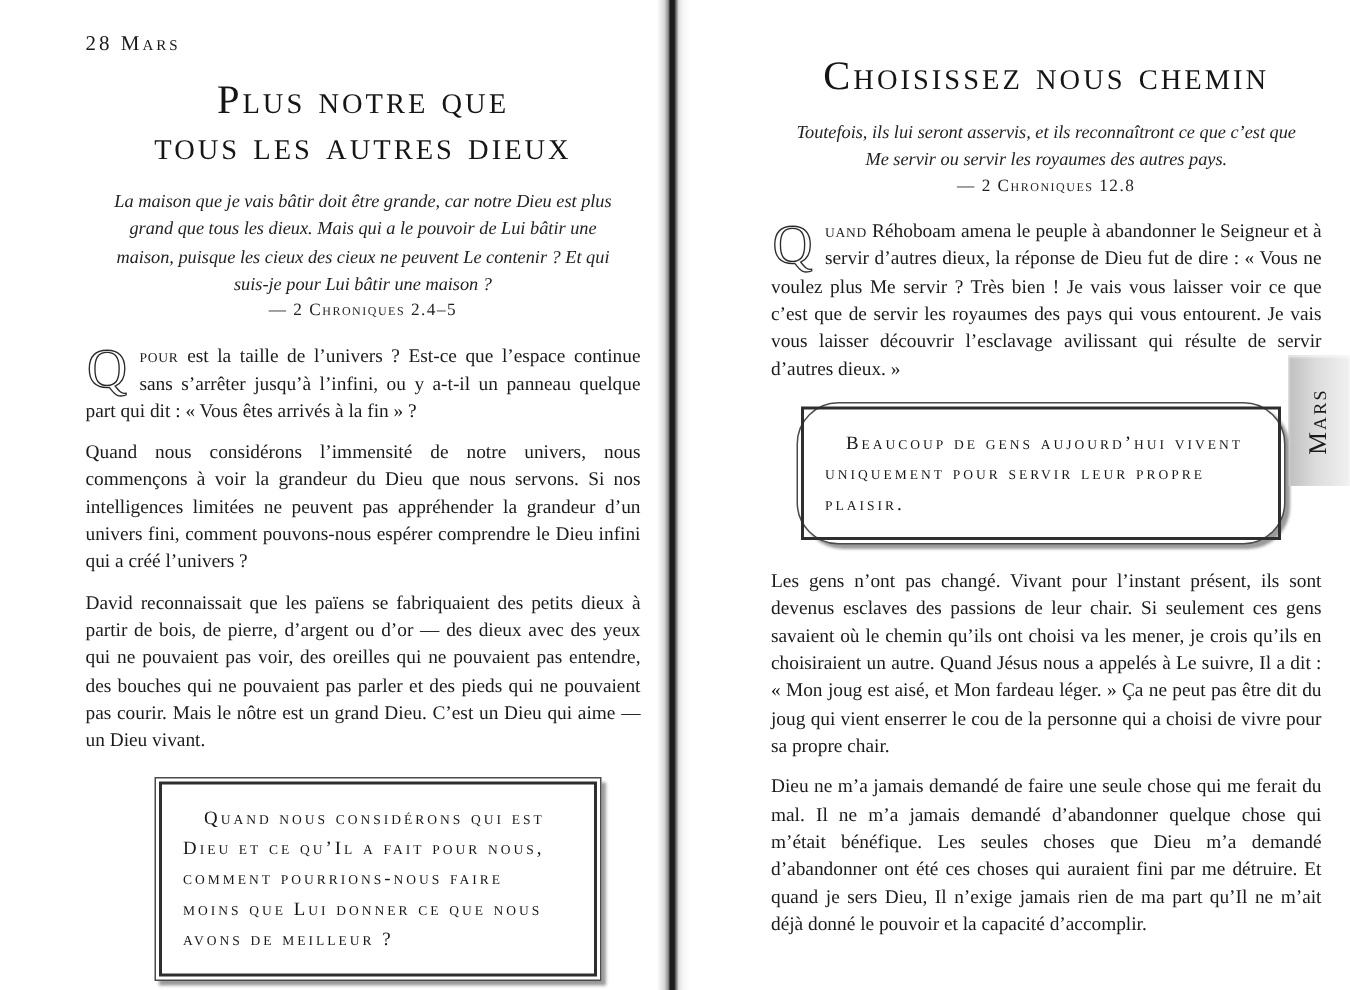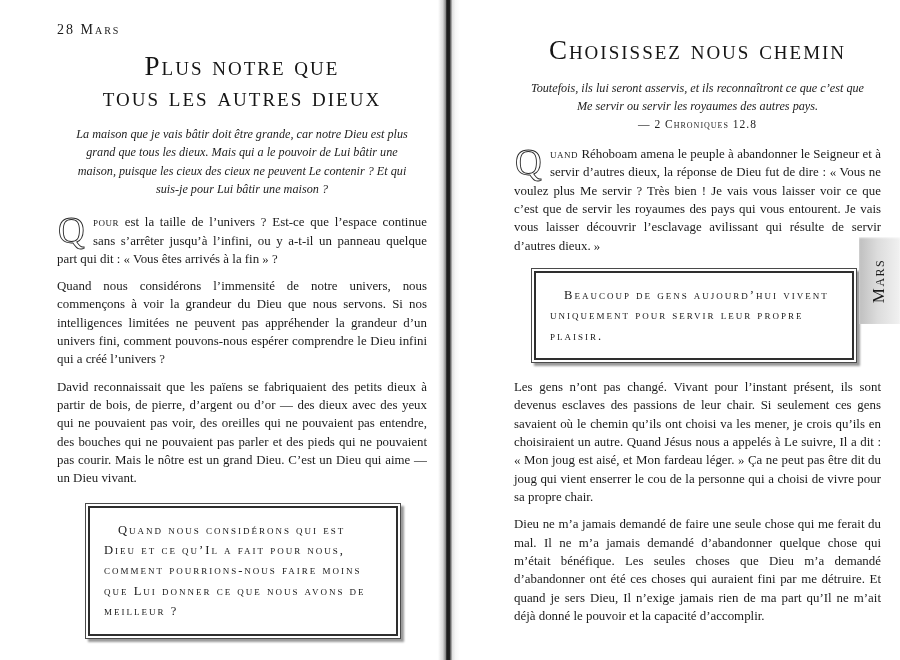--- a/index.html
+++ b/index.html
@@ -75,22 +75,22 @@
     font-family: "Liberation Serif", serif; font-size: 37px;
     fill: #ffffff; stroke: #2b2b2b; stroke-width: .9;
   }
 
   
   .pullquote-outer {
     border: 1px solid #4a4a4a; padding: 2px;
     box-shadow: 3px 3px 2px #9a9a9a;
     background: #fff;
   }
-  .pq-left  { margin: 15px 26px 17px 28px; }
-  .pq-right { margin: 13px 24px 15px 17px; }
+  .pq-left  { margin: 15px 26px 17px 46px; }
+  .pq-right { margin: 13px 24px 15px 17px; border-radius: 28px; }
   .pullquote-inner {
     border: 2px solid #2e2e2e; padding: 12px 18px 12px 14px;
   }
   .pullquote-text {
     font-variant: small-caps; font-size: 12.6px; letter-spacing: 2px;
     line-height: 1.62; text-indent: 14px; color: #161616;
   }
 </style>
 </head>
 <body>
@@ -99,20 +99,21 @@
 
   <section class="page page-left">
     <div class="date">28 Mars</div>
 
     <h1 class="title">
       <span>Plus notre que</span><br>
       <span>tous les autres dieux</span>
     </h1>
 
     <div class="epigraph">La maison que je vais bâtir doit être grande, car notre Dieu est plus grand que tous les dieux. Mais qui a le pouvoir de Lui bâtir une maison, puisque les cieux des cieux ne peuvent Le contenir ? Et qui suis-je pour Lui bâtir une maison ?</div>
+    <div class="attribution">— 2 Chroniques 2.4–5</div>
 
     <div class="body-copy">
       <p>
         <svg class="dropcap" viewBox="0 0 31 35">
           <text x="1" y="29">Q</text>
         </svg><span class="lead-caps">pour</span><span> est la taille de l’univers ? Est-ce que l’espace continue sans s’arrêter jusqu’à l’infini, ou y a-t-il un panneau quelque part qui dit : « Vous êtes arrivés à la fin » ?</span>
       </p>
       <p>Quand nous considérons l’immensité de notre univers, nous commençons à voir la grandeur du Dieu que nous servons. Si nos intelligences limitées ne peuvent pas appréhender la grandeur d’un univers fini, comment pouvons-nous espérer comprendre le Dieu infini qui a créé l’univers ?</p>
       <p>David reconnaissait que les païens se fabriquaient des petits dieux à partir de bois, de pierre, d’argent ou d’or — des dieux avec des yeux qui ne pouvaient pas voir, des oreilles qui ne pouvaient pas entendre, des bouches qui ne pouvaient pas parler et des pieds qui ne pouvaient pas courir. Mais le nôtre est un grand Dieu. C’est un Dieu qui aime — un Dieu vivant.</p>
 

